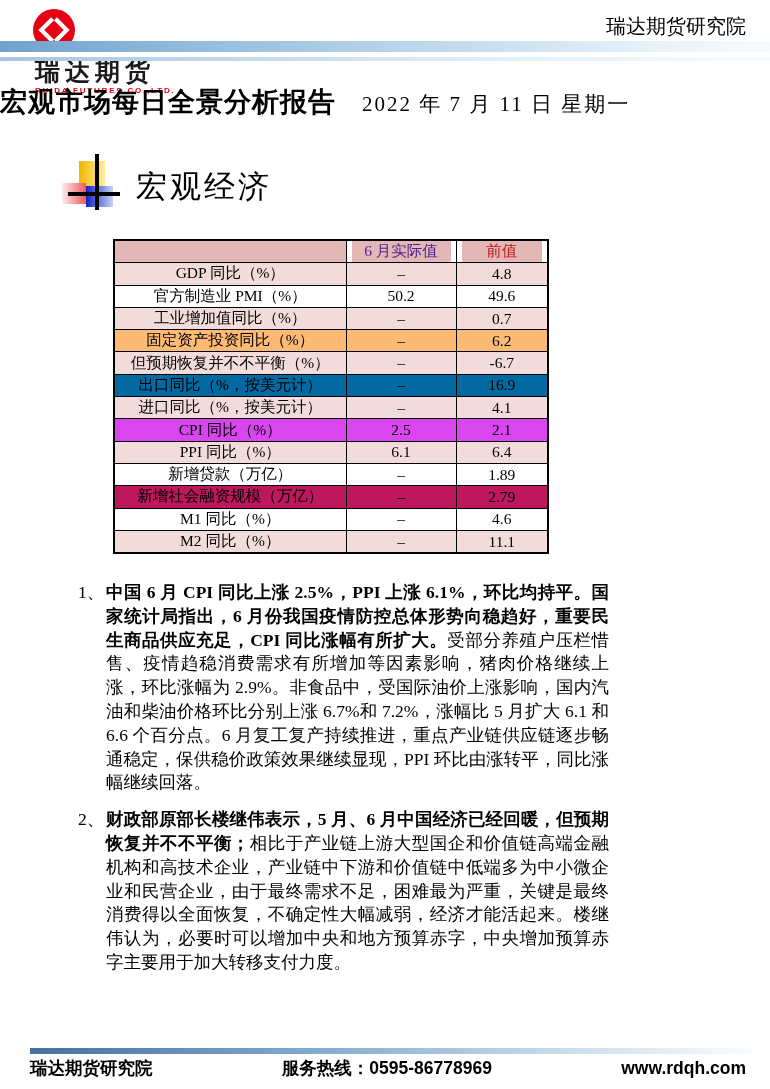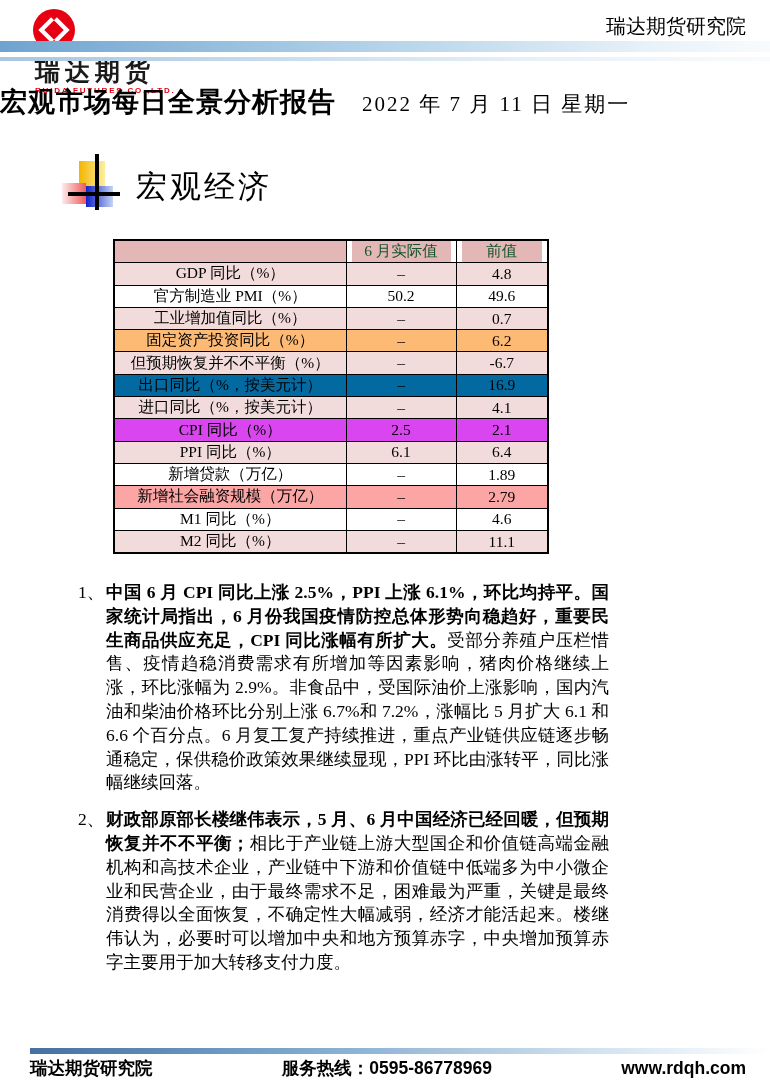--- a/index.html
+++ b/index.html
@@ -100,22 +100,22 @@
 
 <table class="macro-table">
   <colgroup>
       <col class="c1">
       <col class="c2">
       <col class="c3">
     </colgroup>
   <thead>
     <tr>
       <th style="background: rgb(227, 183, 181); color: rgb(255, 255, 255);"></th>
-      <th style="background: rgb(227, 183, 181); color: #14532d;">6 月实际值</th>
-      <th style="background: rgb(227, 183, 181); color: #14532d;">前值</th>
+      <th style="background: rgb(227, 183, 181); color: #4c1d95;">6 月实际值</th>
+      <th style="background: rgb(227, 183, 181); color: #b91c1c;">前值</th>
     </tr>
   </thead>
   <tbody>
       <tr style="background: rgb(242, 220, 219); border-radius: 8px;">
         <td>GDP 同比（%）</td>
         <td>–</td>
         <td>4.8</td>
       </tr>
       <tr style="background: rgb(255, 255, 255);">
         <td>官方制造业 PMI（%）</td>
@@ -155,21 +155,21 @@
       <tr style="background: rgb(242, 220, 219);">
         <td>PPI 同比（%）</td>
         <td>6.1</td>
         <td>6.4</td>
       </tr>
       <tr style="background: rgb(255, 255, 255);">
         <td>新增贷款（万亿）</td>
         <td>–</td>
         <td>1.89</td>
       </tr>
-      <tr style="background: #fca5a5; margin-left: 34px;">
+      <tr style="background: #be185d; margin-left: 34px;">
         <td>新增社会融资规模（万亿）</td>
         <td>–</td>
         <td>2.79</td>
       </tr>
       <tr style="background: rgb(255, 255, 255);">
         <td>M1 同比（%）</td>
         <td>–</td>
         <td>4.6</td>
       </tr>
       <tr style="background: rgb(242, 220, 219);">

